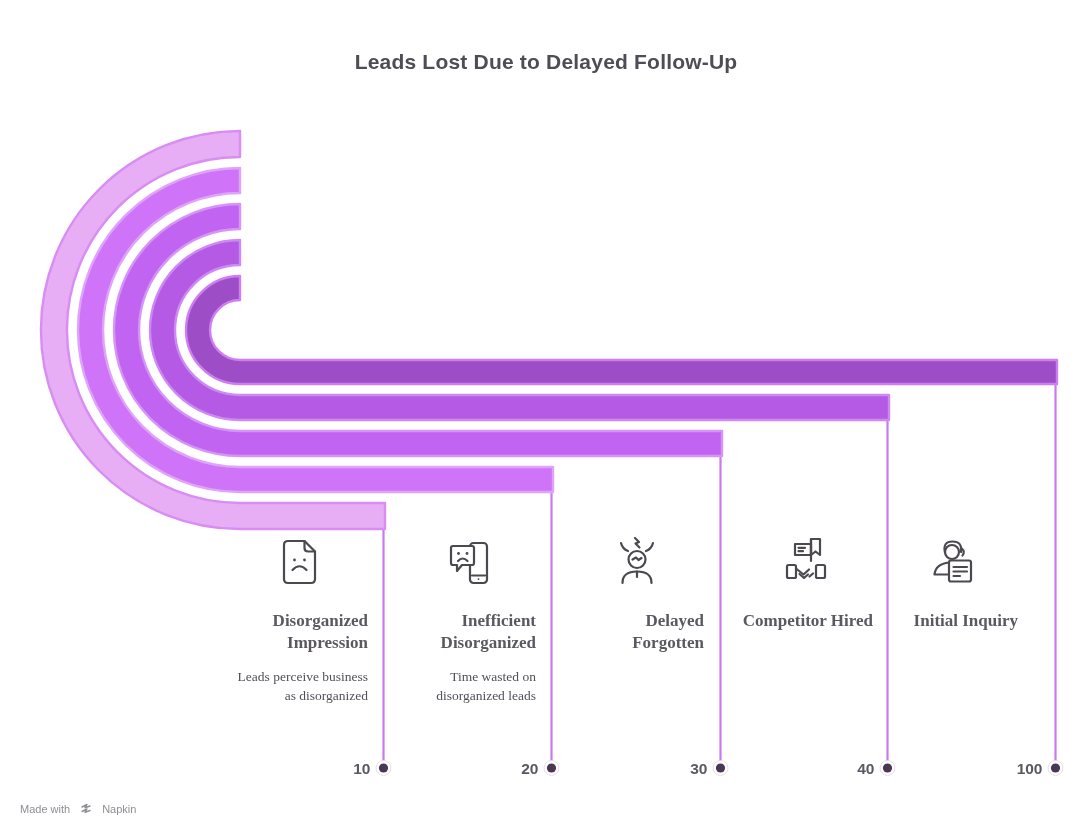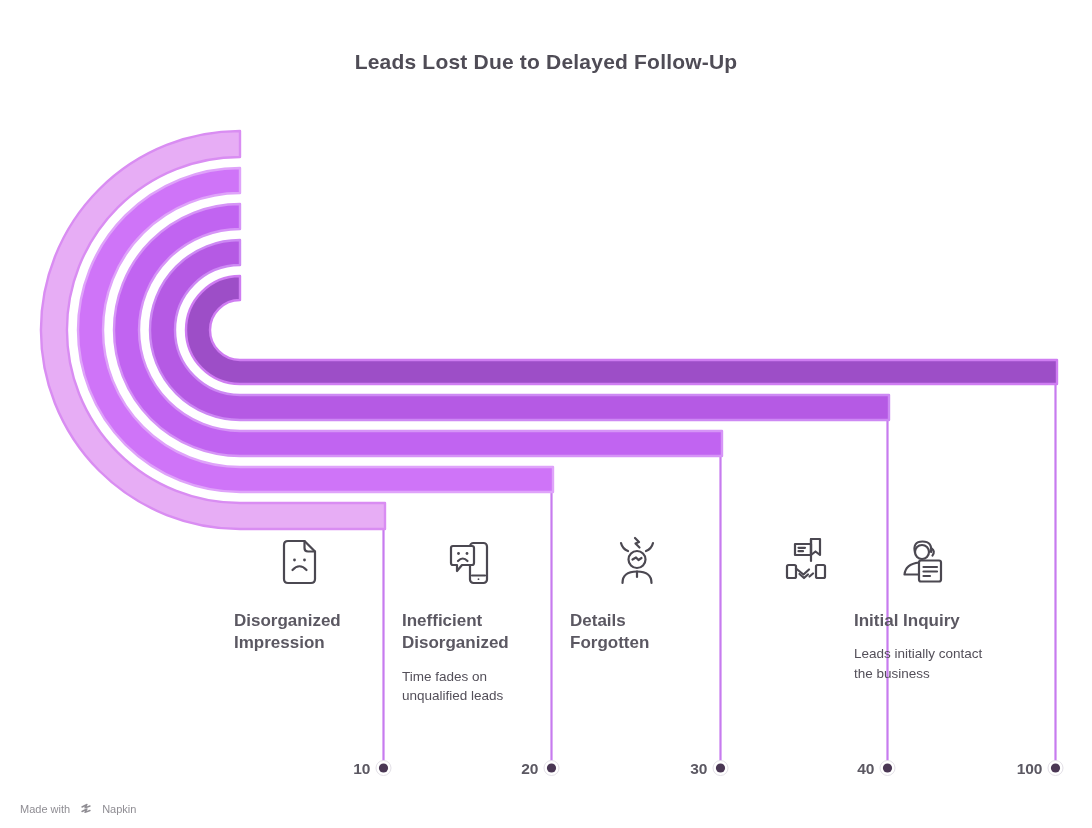--- a/index.html
+++ b/index.html
@@ -6,22 +6,22 @@
   .canvas{
     position:relative;width:1092px;height:828px;background:#ffffff;overflow:hidden;
     font-family:"Liberation Sans", sans-serif;
   }
   .page-title{
     position:absolute;top:50px;left:0;width:100%;text-align:center;
     font-size:21px;font-weight:bold;color:var(--title-text,#4f4c56);letter-spacing:.2px;margin:0;
   }
   #arc-svg{position:absolute;left:0;top:0;}
   .stage-col{
-    position:absolute;top:531px;width:168px;text-align:left;
-    box-sizing:border-box;padding:0 17px;
+    position:absolute;top:531px;width:168px;text-align:right;
+    box-sizing:border-box;padding:0 17px;font-family:Liberation Serif, serif;
   }
   .stage-icon{
     height:62px;display:flex;align-items:center;justify-content:center;
     color:var(--icon-stroke,#4b4851);
   }
   .stage-icon svg{display:block;}
   .stage-title{
     margin:17px 0 0 0;font-size:17px;line-height:1.32;font-weight:bold;
     color:var(--stage-title,#5b5862);
   }
@@ -75,85 +75,86 @@
     <div class="stage-icon">
       <svg width="56" height="56" viewBox="0 0 56 56" fill="none" stroke="currentColor" stroke-width="2.2" stroke-linecap="round" stroke-linejoin="round">
         <path d="M15 7 H31.5 L42 17.5 V45 Q42 49 38 49 H15 Q11 49 11 45 V11 Q11 7 15 7 Z"></path>
         <path d="M31.5 7 V14 Q31.5 17.5 35 17.5 H42"></path>
         <circle cx="21.5" cy="26" r="1.4" fill="currentColor" stroke="none"></circle>
         <circle cx="31.5" cy="26" r="1.4" fill="currentColor" stroke="none"></circle>
         <path d="M19.5 36 Q26.5 28.5 33.5 36"></path>
       </svg>
     </div>
     <h3 class="stage-title">Disorganized Impression</h3>
+    <p class="stage-desc">Leads perceive business as disorganized</p>
   </div>
 
   <div class="stage-col" style="left:385px">
     <div class="stage-icon">
       <svg width="56" height="56" viewBox="0 0 56 56" fill="none" stroke="currentColor" stroke-width="2.2" stroke-linecap="round" stroke-linejoin="round">
         <rect x="29" y="9" width="17" height="40" rx="3.5"></rect>
         <line x1="31" y1="41.5" x2="44" y2="41.5"></line>
         <circle cx="37.5" cy="45.2" r="0.9" fill="currentColor" stroke="none"></circle>
         <path d="M12 12 H31 Q33 12 33 14 V29 Q33 31 31 31 H21 L16 37 V31 H12 Q10 31 10 29 V14 Q10 12 12 12 Z" fill="#ffffff"></path>
         <circle cx="17.5" cy="19.5" r="1.4" fill="currentColor" stroke="none"></circle>
         <circle cx="26" cy="19.5" r="1.4" fill="currentColor" stroke="none"></circle>
         <path d="M17 27 Q21.7 22 26.5 27"></path>
       </svg>
     </div>
     <h3 class="stage-title">Inefficient Disorganized</h3>
-    <p class="stage-desc">Time fades on unqualified leads</p>
+    <p class="stage-desc">Time wasted on disorganized leads</p>
   </div>
 
   <div class="stage-col" style="left:553px">
     <div class="stage-icon">
       <svg width="56" height="56" viewBox="0 0 56 56" fill="none" stroke="currentColor" stroke-width="2.2" stroke-linecap="round" stroke-linejoin="round">
         <circle cx="28" cy="25.5" r="8.5"></circle>
         <path d="M23.5 25.5 L27 23.5 L29.5 26 L32.5 24"></path>
         <path d="M13.5 49 Q13.5 37.5 28 37.5 Q42.5 37.5 42.5 49"></path>
         <path d="M28 37.5 V43"></path>
         <path d="M12 9 Q13.5 15 19 17"></path>
         <path d="M44 9 Q42.5 15 37 17"></path>
         <path d="M26 4 L30 8 L26.5 9.5 L30.5 13.5"></path>
       </svg>
     </div>
-    <h3 class="stage-title">Details Forgotten</h3>
+    <h3 class="stage-title">Delayed Forgotten</h3>
   </div>
 
   <div class="stage-col" style="left:722px">
     <div class="stage-icon">
       <svg width="56" height="56" viewBox="0 0 56 56" fill="none" stroke="currentColor" stroke-width="2.2" stroke-linecap="round" stroke-linejoin="round">
         <line x1="33" y1="5" x2="33" y2="27"></line>
         <path d="M33 5 H42 V21 L37.5 17.5 L33 21 Z"></path>
         <rect x="17" y="10" width="16" height="11"></rect>
         <line x1="20.5" y1="13.8" x2="27" y2="13.8"></line>
         <line x1="20.5" y1="17.2" x2="25" y2="17.2"></line>
         <rect x="9" y="31" width="9" height="13" rx="1.5"></rect>
         <rect x="38" y="31" width="9" height="13" rx="1.5"></rect>
         <path d="M18 34.5 L25.5 40.5 L31 35.5"></path>
         <path d="M21.5 40 L26 44 L30 40.5"></path>
         <path d="M31.5 42.5 L35 39.5"></path>
       </svg>
     </div>
+    <h3 class="stage-title">Competitor Hired</h3>
   </div>
 
-  <div class="stage-col" style="left:837px">
+  <div class="stage-col" style="left:867px">
     <div class="stage-icon">
       <svg width="56" height="56" viewBox="0 0 56 56" fill="none" stroke="currentColor" stroke-width="2.2" stroke-linecap="round" stroke-linejoin="round">
         <circle cx="29" cy="18" r="7"></circle>
         <path d="M22 18.5 Q19.5 7.5 29.5 7.5 Q39.5 7.5 38 18"></path>
         <path d="M38.5 14.5 Q42.5 17 39.5 21.5"></path>
         <path d="M26 28.5 Q12.5 30 11.5 40.5 H26"></path>
         <rect x="26" y="26.5" width="22" height="21" rx="2" fill="#ffffff"></rect>
         <line x1="30.5" y1="33" x2="44" y2="33"></line>
         <line x1="30.5" y1="37.5" x2="44" y2="37.5"></line>
         <line x1="30.5" y1="42" x2="37" y2="42"></line>
       </svg>
     </div>
     <h3 class="stage-title">Initial Inquiry</h3>
-    <p class="stage-desc">Leads initially contact the business</p>
   </div>
 
   <div class="footer-credit">
     <span>Made with</span>
     <svg width="12" height="12" viewBox="0 0 12 12" fill="none" stroke="currentColor" stroke-width="1.4" stroke-linecap="round" stroke-linejoin="round">
       <path d="M2 4 L7 1.5 L5 4.8 L10 3"></path>
       <path d="M2 8.5 L7 6 L5 9.3 L10 7.5"></path>
     </svg>
     <span>Napkin</span>
   </div>

